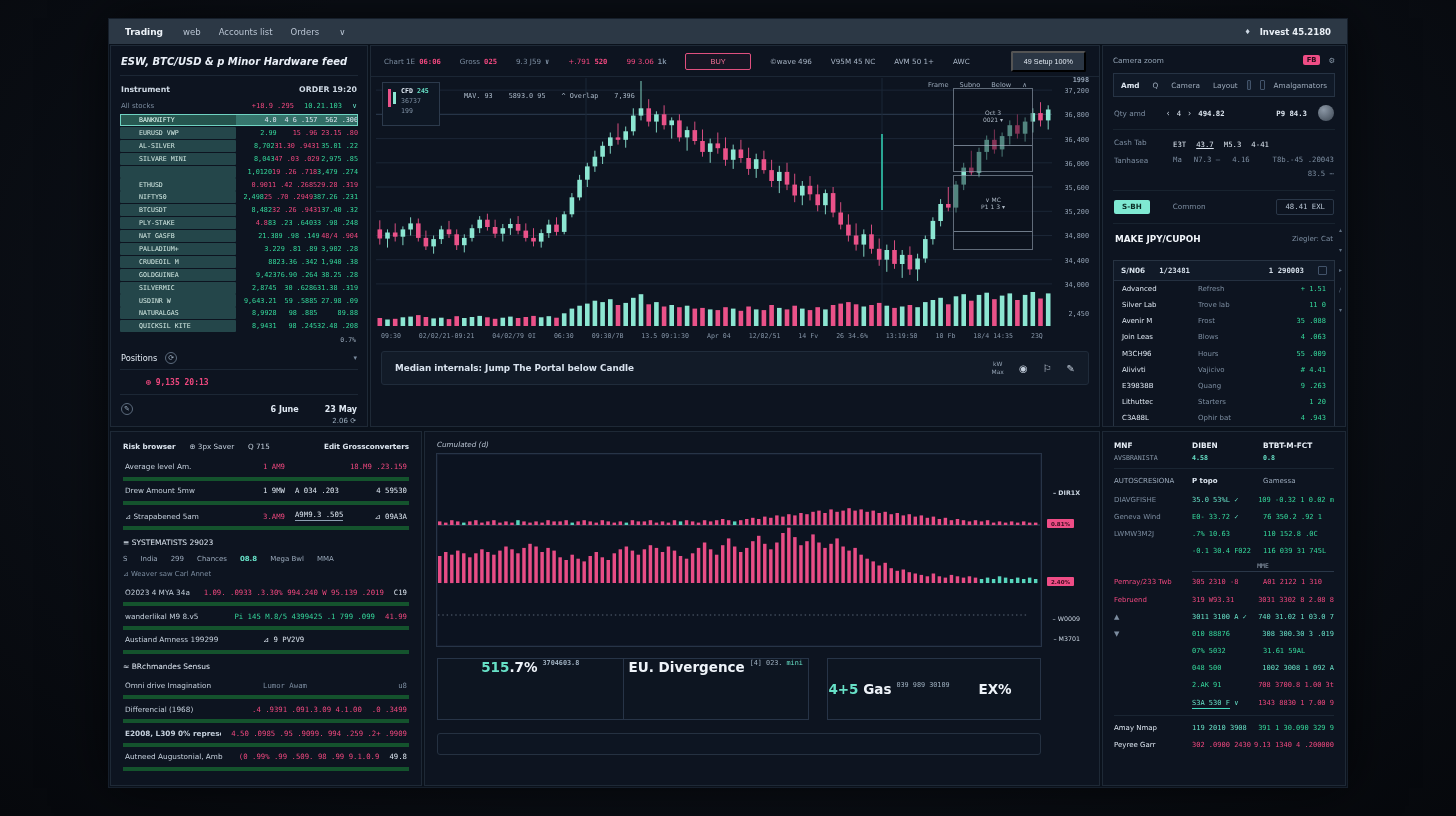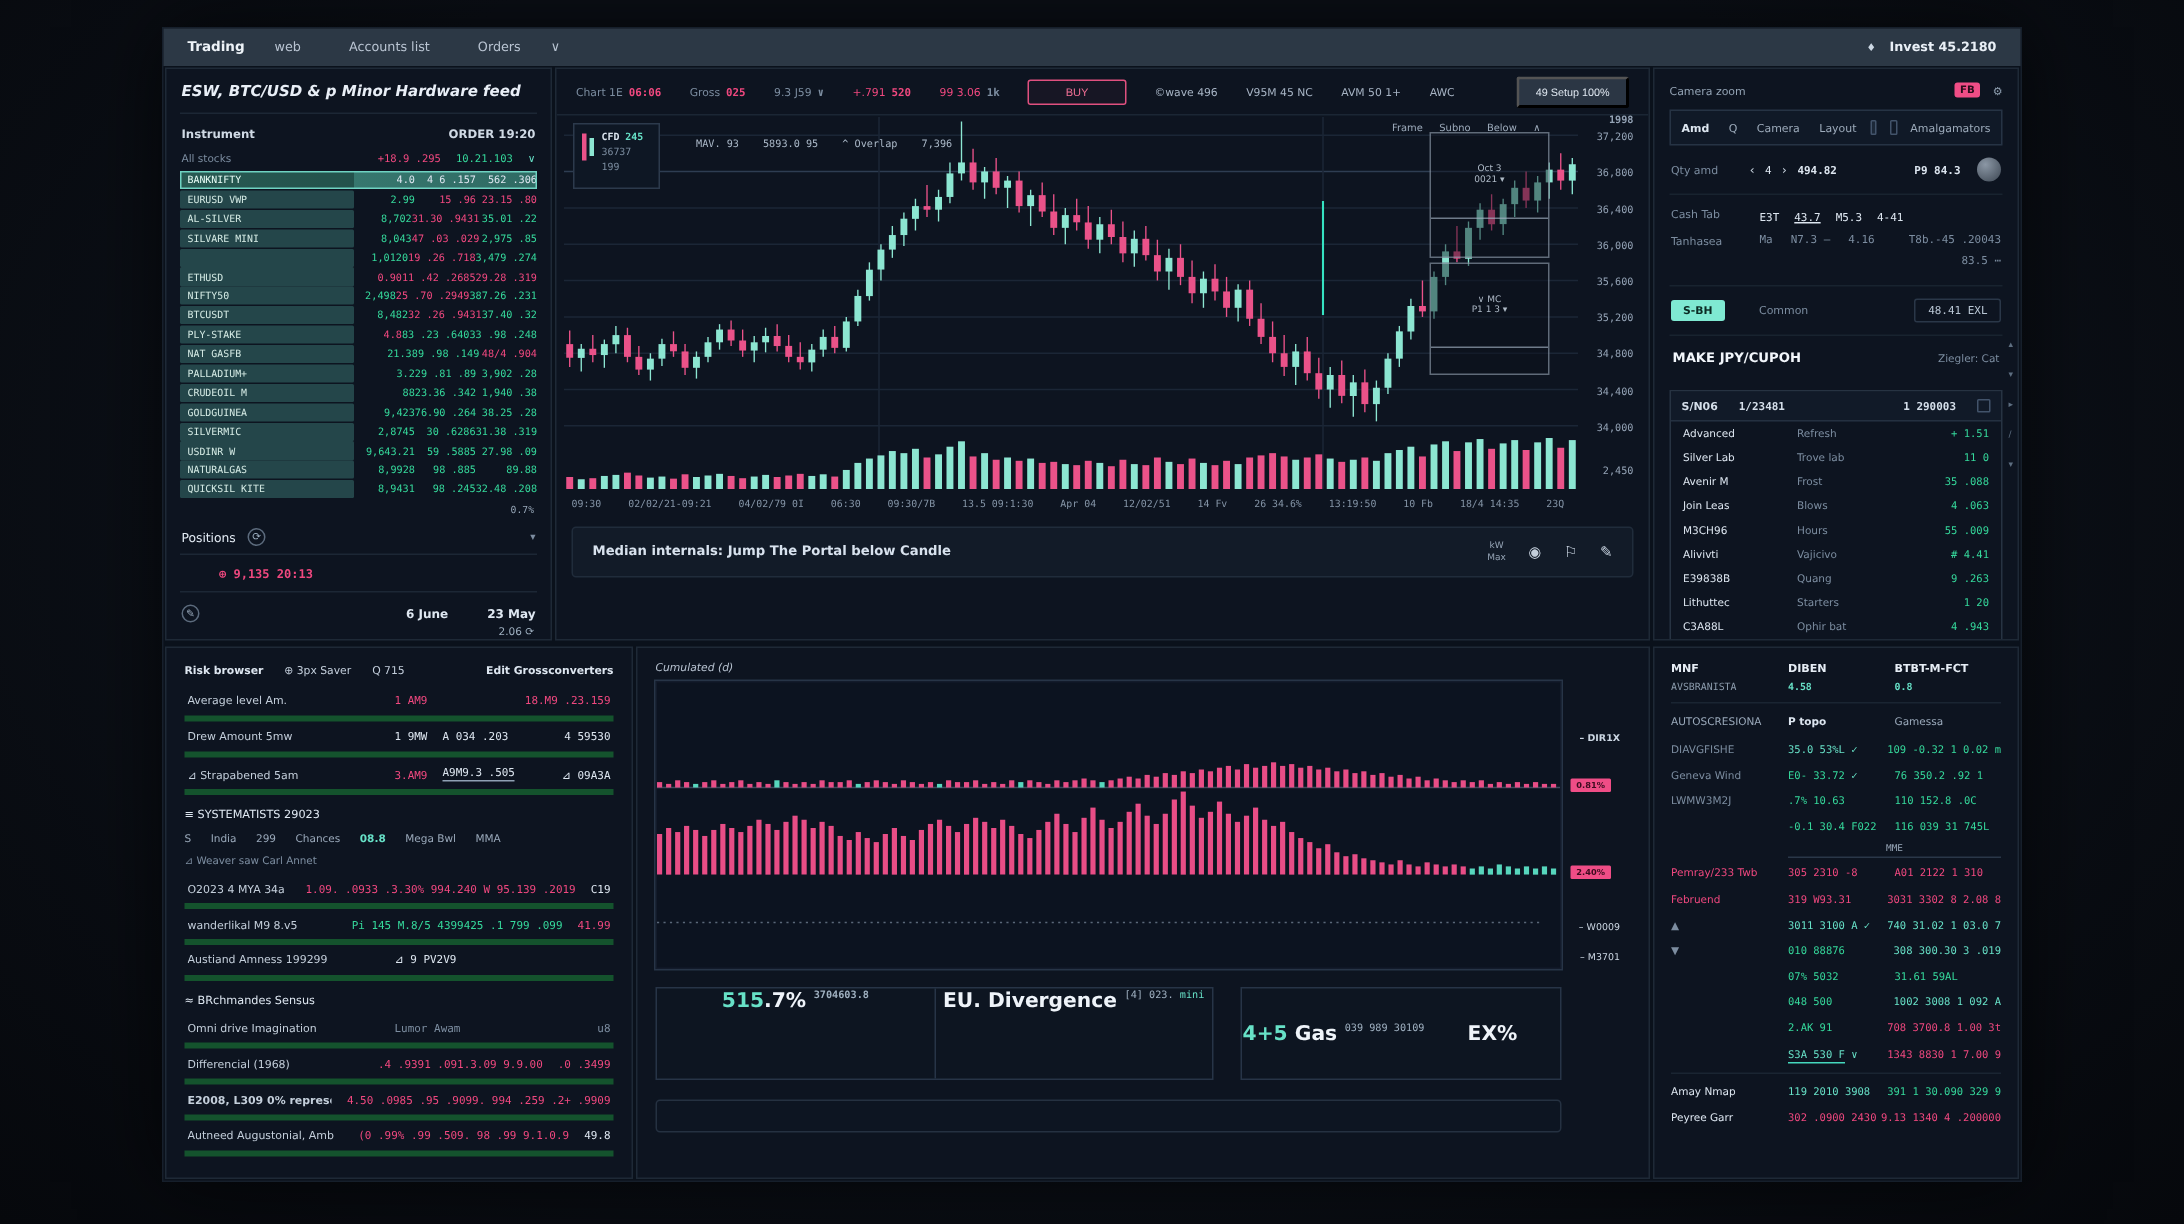--- a/index.html
+++ b/index.html
@@ -15,21 +15,21 @@
   .row2{display:flex;height:357px;margin-top:2px}
   .panel{background:#0d1420;border:1px solid #1e2936;margin:1px;overflow:hidden}
   .mono{font-family:"DejaVu Sans Mono",monospace}
   .g{color:#35d89b}.p{color:#f0487f}.t{color:#67e1c7}.m{color:#7c8da0}.w{color:#dde6f0}.b{font-weight:bold}
   
   .wl{width:258px;display:flex;flex-direction:column;padding:5px 9px}
   .wl-title{font-size:10px;font-weight:bold;font-style:italic;padding:5px 1px 8px;border-bottom:1px solid #1c2735;color:#e9eff7}
   .wl-colhdr{display:flex;justify-content:space-between;font-size:7.8px;color:#cfd9e4;font-weight:bold;padding:9px 1px 7px}
   .wl-group{display:flex;align-items:center;gap:10px;font-size:7px;padding:1px 1px 4px;color:#9fb0c0}
   .wlr{display:flex;align-items:stretch;height:12.1px;margin-bottom:0.8px;font-size:6.8px}
-  .wlr .sym{width:116px;background:#24464a;color:#d5ebe5;display:flex;align-items:center;padding:0 5px;font-size:6.6px;border-radius:1px;overflow:hidden;white-space:nowrap}
+  .wlr .sym{width:116px;background:#24464a;color:#d5ebe5;display:flex;align-items:center;padding:0 19px;font-size:6.6px;border-radius:1px;overflow:hidden;white-space:nowrap}
   .wlr .v{flex:1;display:flex;align-items:center;justify-content:flex-end;white-space:nowrap}
   .wlr.hl{background:linear-gradient(90deg,#3e8379,#2f6a63);outline:1px solid #6fd3c2;outline-offset:-1px}
   .wlr.hl .sym{background:rgba(8,28,26,.4);color:#eafff9}
   .wl-note{text-align:right;font-size:6.5px;color:#98a8b9;padding:3px 2px}
   .wl-pos{display:flex;align-items:center;gap:8px;padding:5px 1px;border-bottom:1px solid #1c2735;font-size:8.2px;color:#e3ebf4}
   .circ{width:12px;height:12px;border-radius:50%;border:1px solid #5c6b7d;display:flex;align-items:center;justify-content:center;font-size:7px;color:#9fb0c2}
   .wl-pink{padding:8px 0 7px 26px;font-size:8px;border-bottom:1px solid #1c2735}
   .wl-foot{display:flex;align-items:center;padding:8px 1px 2px;font-size:8px;color:#dfe8f2}
   
   .cp{flex:1;display:flex;flex-direction:column;position:relative}
@@ -103,21 +103,21 @@
   .brr{display:grid;grid-template-columns:78px 1fr 1fr;padding:4.6px 0;align-items:center;white-space:nowrap}
   .brmid{text-align:center;font-size:6.3px;color:#9aa9ba;padding:2px 0;border-bottom:1px solid #2a3748;margin:0 0 2px 78px}
   .brfoot{border-top:1px solid #1a2532;margin-top:4px;padding-top:3px}
 </style>
 </head>
 <body>
 
 <div class="app">
   <div class="topbar">
     <span class="brand tbi">Trading</span>
-    <span id="tb-items" style="display:flex;gap:32px">
+    <span id="tb-items" style="display:flex;gap:18px">
         <span class="tbi">web</span>
         <span class="tbi">Accounts list</span>
         <span class="tbi">Orders</span>
       </span>
     <span class="tbi">∨</span>
     <span class="tb-right">
       <span style="font-size:7px;color:#cdd8e4">♦</span>
       <span>Invest 45.2180</span>
     </span>
   </div>
@@ -822,21 +822,21 @@
           </div>
         <div class="sec">≈  BRchmandes Sensus</div>
         <div id="bl-rows3">
             <div class="blr mono">
               <span class="lab " style="font-family: &quot;DejaVu Sans&quot;, sans-serif;">Omni drive Imagination</span>
               <span class="m">Lumor  Awam</span>
               <span class="last m">u8</span>
             </div>
             <div class="blr mono">
               <span class="lab " style="font-family: &quot;DejaVu Sans&quot;, sans-serif;">Differencial (1968)</span>
-              <span class="p">.4 .9391  .091.3.09  9.9.00</span>
+              <span class="p">.4 .9391  .091.3.09  4.1.00</span>
               <span class="last p">.0 .3499</span>
             </div>
             <div class="blr mono">
               <span class="lab w b" style="font-family: &quot;DejaVu Sans&quot;, sans-serif;">E2008, L309 0% representing</span>
               <span class="p">4.50 .0985  .95 .9099.  994 .259  .2+ .9909</span>
             </div>
             <div class="blr mono">
               <span class="lab " style="font-family: &quot;DejaVu Sans&quot;, sans-serif;">Autneed Augustonial, Amb</span>
               <span class="p">(0 .99%  .99 .509.  98 .99  9.1.0.9</span>
               <span class="last w">49.8</span>

